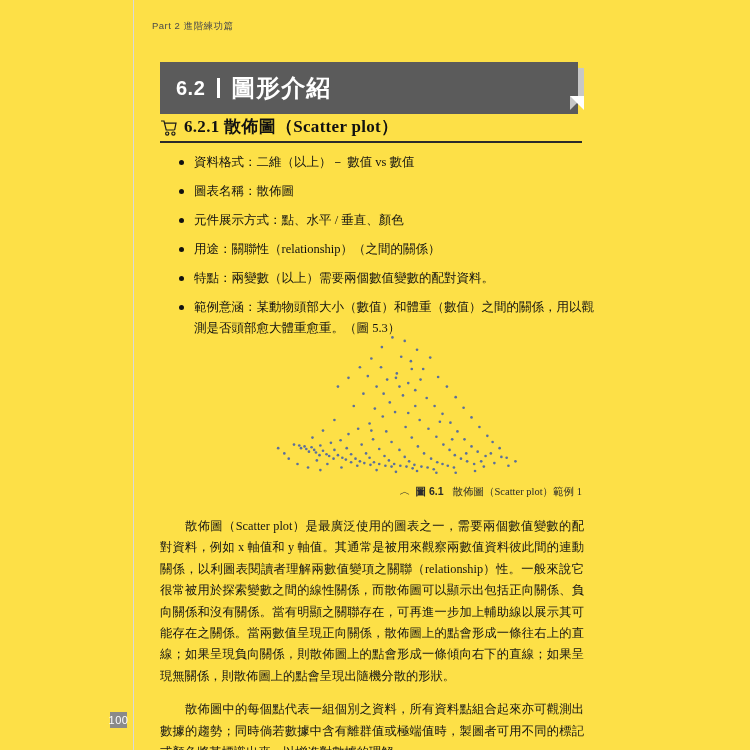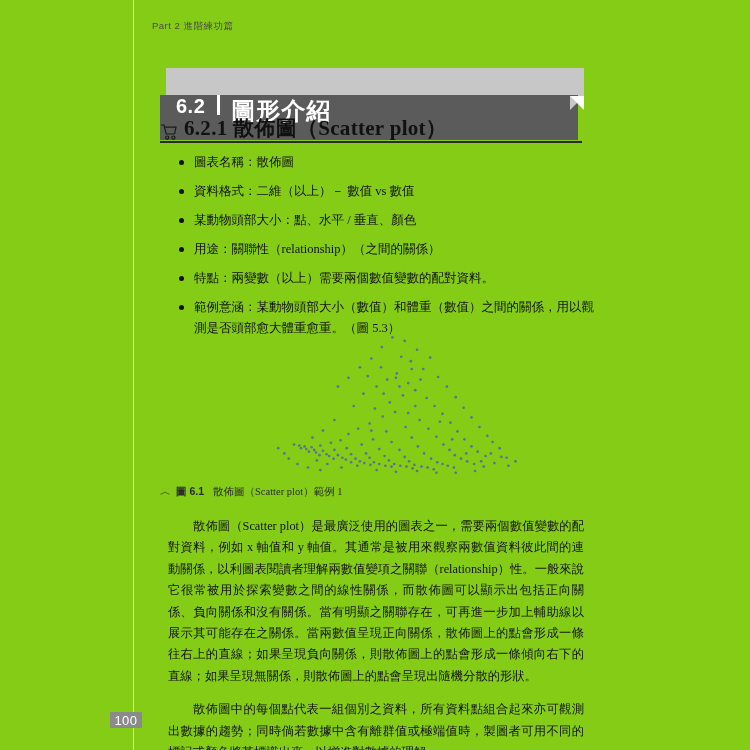--- a/index.html
+++ b/index.html
@@ -14,21 +14,21 @@
     color: #111;
     position: relative;
     overflow: hidden;
   }
 
   .page {
     position: absolute;
     left: 0; top: 0;
     width: 750px;
     height: 750px;
-    background: #84cc16;
+    background: #fde047;
   }
 
   
   .left-rule {
     position: absolute;
     left: 133px;
     top: 0;
     width: 1px;
     height: 750px;
     background: #d9d9d9;
@@ -59,25 +59,24 @@
     top: 6px;
     width: 418px;
     height: 36px;
     background: #c7c7c7;
   }
   .banner-main {
     position: absolute;
     left: 0;
     top: 0;
     width: 418px;
-    height: 45px;
+    height: 52px;
     background: #5b5b5b;
     display: flex;
-    align-items: flex-start;
-    margin-top: 33px;
+    align-items: center;
   }
   .banner-num {
     color: #ffffff;
     font-size: 20px;
     font-weight: bold;
     font-family: "Liberation Sans", sans-serif;
     padding-left: 16px;
     padding-right: 12px;
     letter-spacing: 0.5px;
   }
@@ -122,21 +121,21 @@
     align-items: flex-end;
   }
   .subhead-icon {
     width: 17px;
     height: 18px;
     margin-right: 7px;
     position: relative;
     flex: none;
   }
   .subhead-text {
-    font-size: 21px;
+    font-size: 17px;
     font-weight: bold;
     letter-spacing: 0.3px;
     line-height: 1;
     padding-bottom: 2px;
   }
   .subhead-rule {
     position: absolute;
     left: 160px;
     top: 141px;
     width: 422px;
@@ -178,21 +177,21 @@
     width: 290px;
     height: 160px;
   }
   .figure svg { display: block; }
 
   .figcaption {
     position: absolute;
     left: 160px;
     top: 484px;
     width: 422px;
-    text-align: left;
+    text-align: right;
     font-size: 10.5px;
     color: #2b2b2b;
     font-family: "Liberation Sans", sans-serif;
   }
   .figcaption .caret {
     font-size: 11px;
     margin-right: 5px;
   }
   .figcaption .fignum { font-weight: bold; }
   .figcaption .figtext { margin-left: 9px; font-family: "Liberation Serif", serif; }
@@ -203,34 +202,34 @@
     left: 160px;
     top: 516px;
     width: 424px;
   }
   .para {
     font-size: 12.3px;
     line-height: 21.4px;
     text-align: justify;
     text-justify: inter-character;
     text-indent: 25px;
-    margin: 0 0 12px 8px;
+    margin: 0 0 12px 0;
     color: #141414;
   }
 
   
   .folio {
     position: absolute;
     left: 110px;
     top: 712px;
-    width: 32px;
+    width: 17px;
     height: 16px;
     background: #8a8a8a;
     color: #ffffff;
-    font-size: 13px;
+    font-size: 11px;
     font-family: "Liberation Sans", sans-serif;
     display: flex;
     align-items: center;
     justify-content: center;
     letter-spacing: 0.5px;
   }
 </style>
 </head>
 <body>
 
@@ -258,23 +257,23 @@
         <path d="M4.6 4.2 L16 4.2 L14.6 11" fill="none" stroke="#1a1a1a" stroke-width="1.2"></path>
         <circle cx="7.2" cy="14.6" r="1.6" fill="none" stroke="#1a1a1a" stroke-width="1.2"></circle>
         <circle cx="13.4" cy="14.6" r="1.6" fill="none" stroke="#1a1a1a" stroke-width="1.2"></circle>
       </svg>
     </span>
     <span class="subhead-text">6.2.1  散佈圖（Scatter plot）</span>
   </div>
   <div class="subhead-rule"></div>
 
   <div class="bullets">
+    <div class="bullet">資料格式：二維（以上）－ 數值 vs 數值</div>
     <div class="bullet">圖表名稱：散佈圖</div>
-    <div class="bullet">資料格式：二維（以上）－ 數值 vs 數值</div>
-    <div class="bullet">某動物頭部大小：點、水平 / 垂直、顏色</div>
+    <div class="bullet">元件展示方式：點、水平 / 垂直、顏色</div>
     <div class="bullet">用途：關聯性（relationship）（之間的關係）</div>
     <div class="bullet">特點：兩變數（以上）需要兩個數值變數的配對資料。</div>
     <div class="bullet">範例意涵：某動物頭部大小（數值）和體重（數值）之間的關係，用以觀測是否頭部愈大體重愈重。（圖 5.3）</div>
   </div>
 
   <div class="figure">
     <svg id="scatter-svg" width="290" height="172" viewBox="0 0 330 175">
         <circle cx="178" cy="14" r="1.5" fill="#5b6f9c"></circle>
         <circle cx="188" cy="36" r="1.5" fill="#5b6f9c"></circle>
         <circle cx="165" cy="48" r="1.5" fill="#5b6f9c"></circle>

